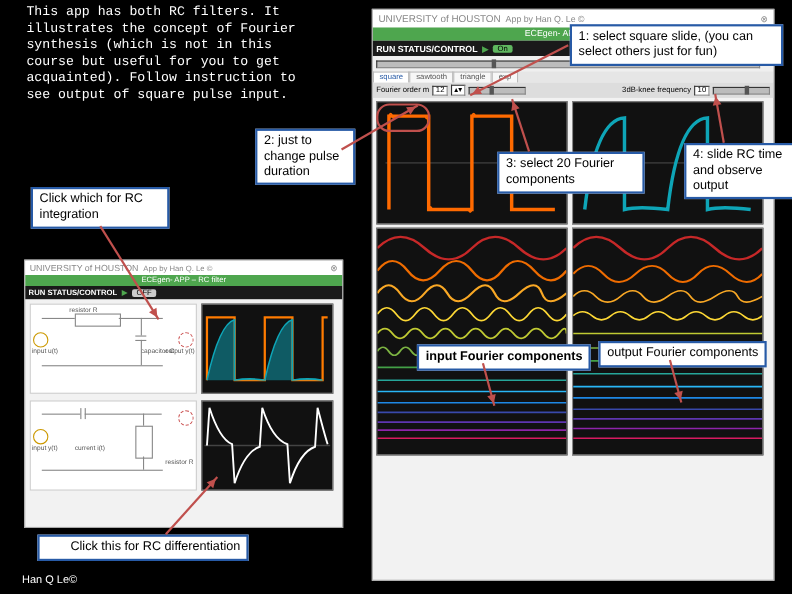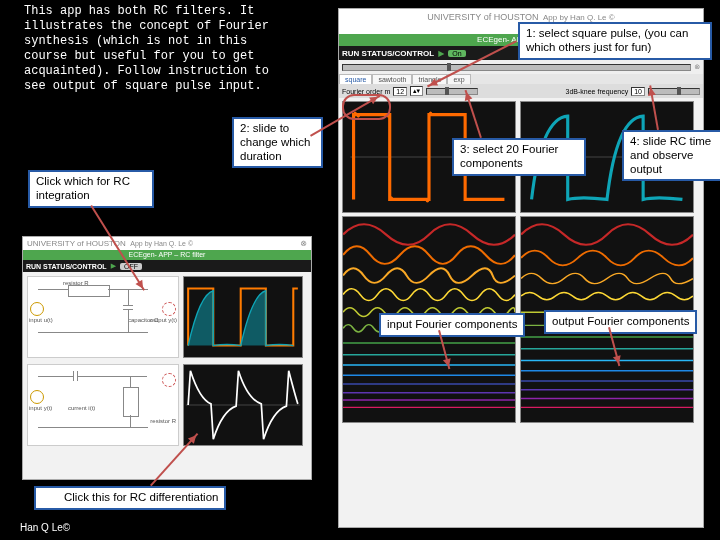--- a/index.html
+++ b/index.html
@@ -97,21 +97,21 @@
           <svg viewBox="0 0 100 70" style="width:100%;height:100%;">
             <line x1="0" y1="35" x2="100" y2="35" stroke="#444"></line>
             <path d="M2,35 L4,5 Q12,30 22,34 L24,65 Q32,40 44,36 L46,5 Q54,30 66,34 L68,65 Q76,40 88,36 L90,5 Q96,28 98,34" fill="none" stroke="#fff" stroke-width="1.5"></path>
           </svg>
         </div>
       </div>
     </div>
   </div>
 
   <div class="shot" style="left:338px;top:8px;width:364px;height:518px;">
-    <div class="hdr" style="padding:3px 5px;display:flex;justify-content:space-between;align-items:center;flex-direction:column;">
+    <div class="hdr" style="padding:3px 5px;display:flex;justify-content:space-between;align-items:center;">
       <span><span style="color:#888;font-size:9px;">UNIVERSITY of HOUSTON</span> &nbsp;<span style="color:#888;font-size:8px;">App by Han Q. Le ©</span></span>
       <span style="color:#888;">⊗</span>
     </div>
     <div class="greenbar" style="height:12px;font-size:8px;line-height:12px;">ECEgen- APP – RC filter</div>
     <div class="runrow" style="height:14px;font-size:8px;">
       <span style="font-weight:bold;">RUN STATUS/CONTROL</span>
       <span style="color:#4ea64e;">▶</span>
       <span class="btn btnon">On</span>
       <span style="margin-left:auto;color:#888;">▾</span>
     </div>
@@ -196,25 +196,25 @@
           <line x1="0" y1="118" x2="100" y2="118" stroke="#5e35b1"></line>
           <line x1="0" y1="124" x2="100" y2="124" stroke="#8e24aa"></line>
           <line x1="0" y1="130" x2="100" y2="130" stroke="#d81b60"></line>
         </svg>
       </div>
     </div>
   </div>
 
   <div class="call" style="left:28px;top:170px;width:110px;">Click which for RC integration</div>
   <div class="call" style="left:34px;top:486px;padding-left:28px;">Click this for RC differentiation</div>
-  <div class="call" style="left:232px;top:117px;width:75px;">2: slide to change which duration</div>
-  <div class="call" style="left:518px;top:22px;width:178px;">1: select square pulse, (you can which others just for fun)</div>
+  <div class="call" style="left:232px;top:117px;width:75px;">2: just to change pulse duration</div>
+  <div class="call" style="left:518px;top:22px;width:178px;">1: select square slide, (you can select others just for fun)</div>
   <div class="call" style="left:452px;top:138px;width:118px;">3: select 20 Fourier components</div>
   <div class="call" style="left:622px;top:130px;width:85px;">4: slide RC time and observe output</div>
-  <div class="call" style="left:379px;top:313px;">input Fourier components</div>
+  <div class="call" style="left:379px;top:313px;font-weight:bold;">input Fourier components</div>
   <div class="call" style="left:544px;top:310px;">output Fourier components</div>
 
   <div class="line" style="left:92px;top:205px;width:100px;transform:rotate(58deg);"></div>
   <div class="line" style="left:150px;top:485px;width:70px;transform:rotate(-48deg);"></div>
   <div class="line" style="left:310px;top:135px;width:80px;transform:rotate(-30deg);"></div>
   <div class="line" style="left:517px;top:42px;width:100px;transform:rotate(153deg);"></div>
   <div class="line" style="left:480px;top:138px;width:50px;transform:rotate(-108deg);"></div>
   <div class="line" style="left:657px;top:130px;width:45px;transform:rotate(-100deg);"></div>
   <div class="line" style="left:440px;top:330px;width:40px;transform:rotate(75deg);"></div>
   <div class="line" style="left:610px;top:327px;width:40px;transform:rotate(75deg);"></div>

